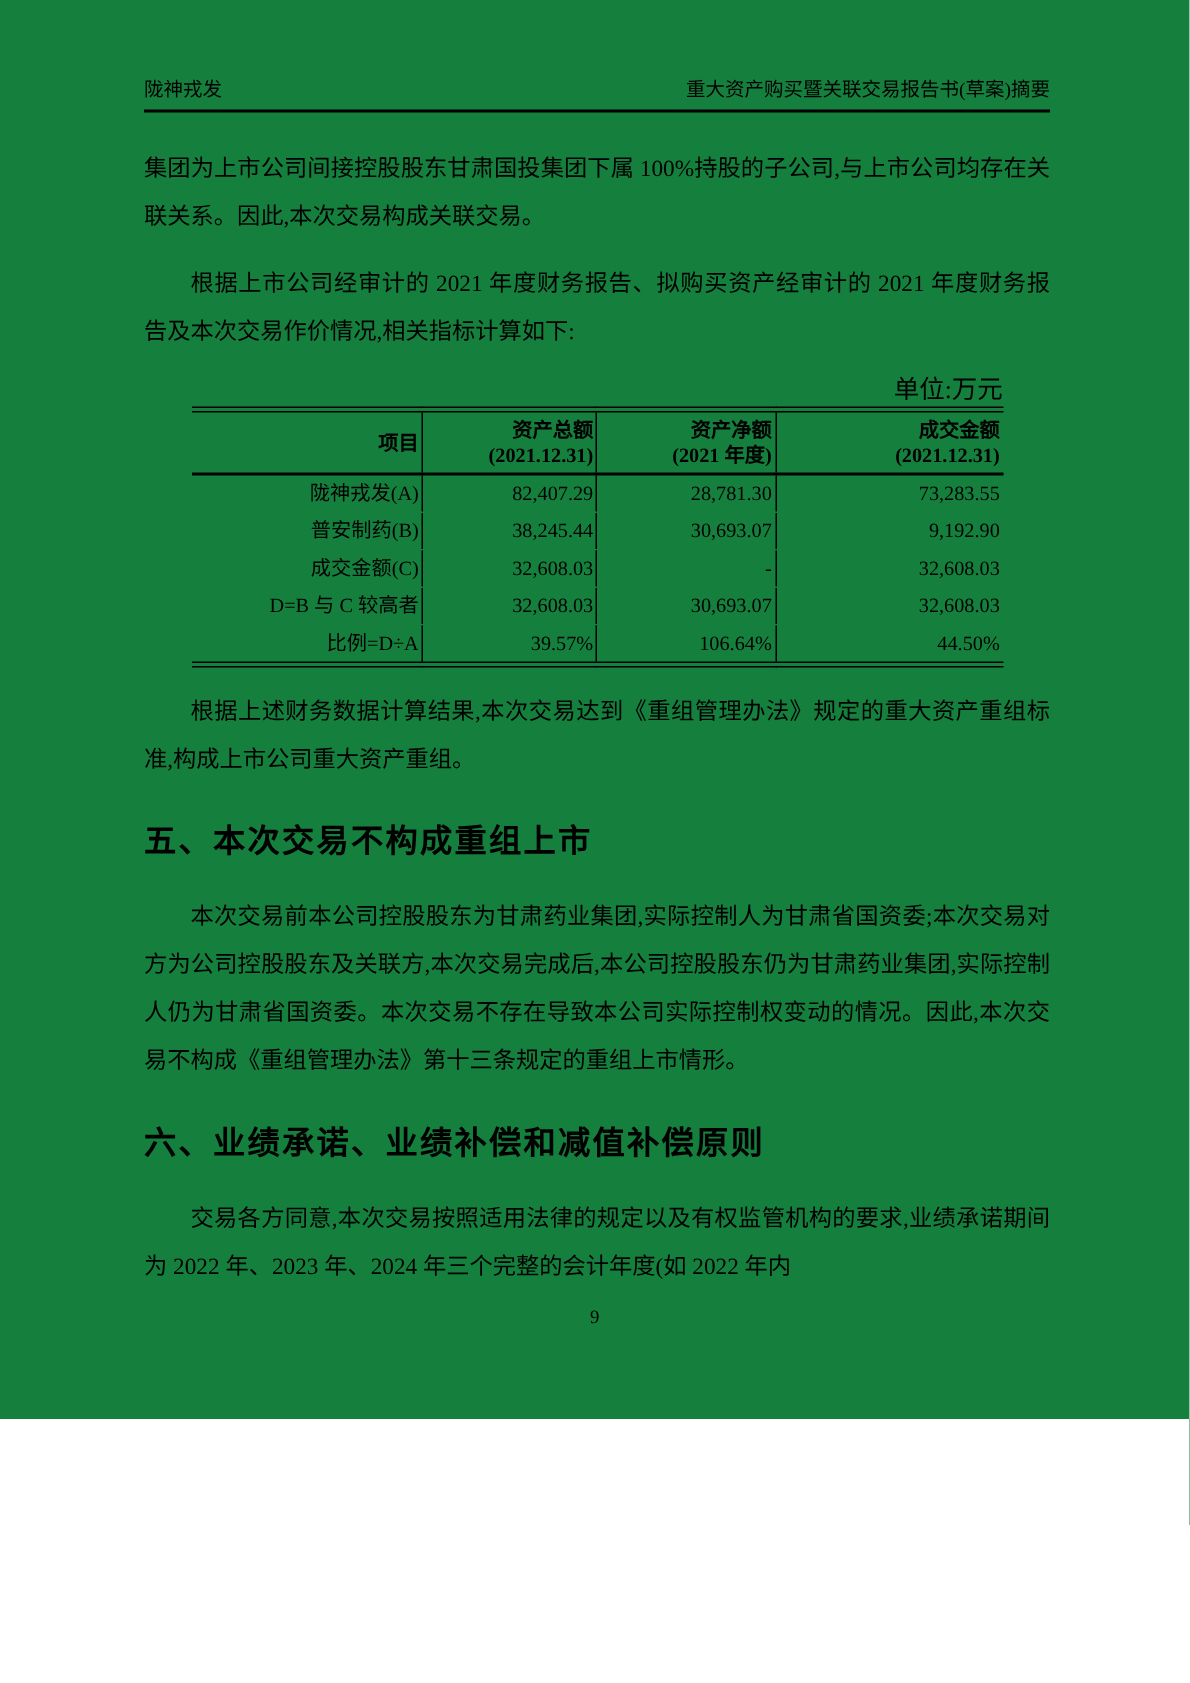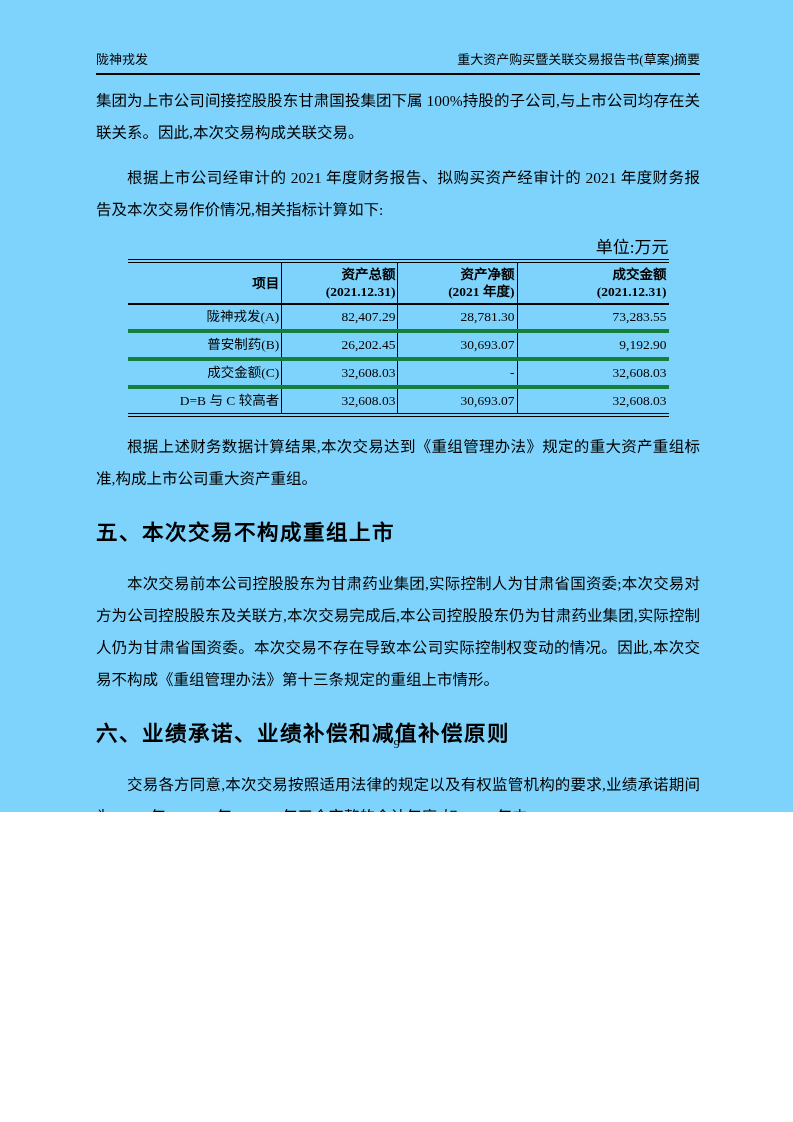--- a/index.html
+++ b/index.html
@@ -1,38 +1,38 @@
 <!DOCTYPE html>
 <html lang="zh-CN"><head>
 <meta charset="utf-8">
 <style>
   html, body { margin: 0; padding: 0; background: #ffffff; }
   .page {
     position: relative;
     width: 793px;
-    height: 812px;
-    background: #7dd3fc;
+    height: 946px;
+    background: #15803d;
     color: #000000;
     font-family: "Liberation Serif", serif;
     overflow: hidden;
     box-sizing: border-box;
   }
   
   .doc-header {
     margin: 52px 93px 0 96px;
     display: flex;
     justify-content: space-between;
     align-items: flex-end;
     padding-bottom: 5px;
     border-bottom: 2px solid #000;
     font-size: 13px;
     line-height: 16px;
   }
   
-  .doc-body { margin: 0 93px 0 96px; padding-top: 10px; }
+  .doc-body { margin: 12px 93px 0 96px; padding-top: 10px; }
   p.body-text {
     font-size: 15.5px;
     line-height: 32px;
     text-align: justify;
     margin: 0 0 13px 0;
   }
   p.indent { text-indent: 2em; }
   h2.section-title {
     font-family: "Liberation Sans", sans-serif;
     font-weight: bold;
@@ -73,21 +73,21 @@
   table.fin-table th {
     font-weight: bold;
     line-height: 17px;
     padding: 3px 2px;
     border-bottom: 2px solid #000;
     vertical-align: middle;
   }
   table.fin-table td {
     height: 24px;
     line-height: 24px;
-    border-bottom: 4px solid #15803d;
+    border-bottom: 1px solid #15803d;
   }
   table.fin-table tbody tr:last-child td { border-bottom: none; }
   table.fin-table th:not(:last-child),
   table.fin-table td:not(:last-child) { border-right: 1px solid #000; }
   table.fin-table th:nth-child(1), table.fin-table td:nth-child(1) { width: 28.5%; }
   table.fin-table th:nth-child(2), table.fin-table td:nth-child(2) { width: 21.5%; }
   table.fin-table th:nth-child(3), table.fin-table td:nth-child(3) { width: 22%; }
   table.fin-table th:nth-child(4), table.fin-table td:nth-child(4) { width: 28%; }
   
   .page-number {
@@ -141,35 +141,41 @@
       </thead>
       <tbody>
           <tr>
             <td>陇神戎发(A)</td>
             <td>82,407.29</td>
             <td>28,781.30</td>
             <td>73,283.55</td>
           </tr>
           <tr>
             <td>普安制药(B)</td>
-            <td>26,202.45</td>
+            <td>38,245.44</td>
             <td>30,693.07</td>
             <td>9,192.90</td>
           </tr>
           <tr>
             <td>成交金额(C)</td>
             <td>32,608.03</td>
             <td>-</td>
             <td>32,608.03</td>
           </tr>
           <tr>
             <td>D=B 与 C 较高者</td>
             <td>32,608.03</td>
             <td>30,693.07</td>
             <td>32,608.03</td>
+          </tr>
+          <tr>
+            <td>比例=D÷A</td>
+            <td>39.57%</td>
+            <td>106.64%</td>
+            <td>44.50%</td>
           </tr>
         </tbody>
     </table>
 
     <p class="body-text indent">根据上述财务数据计算结果,本次交易达到《重组管理办法》规定的重大资产重组标准,构成上市公司重大资产重组。</p>
 
     <h2 class="section-title">五、本次交易不构成重组上市</h2>
 
     <p class="body-text indent">本次交易前本公司控股股东为甘肃药业集团,实际控制人为甘肃省国资委;本次交易对方为公司控股股东及关联方,本次交易完成后,本公司控股股东仍为甘肃药业集团,实际控制人仍为甘肃省国资委。本次交易不存在导致本公司实际控制权变动的情况。因此,本次交易不构成《重组管理办法》第十三条规定的重组上市情形。</p>
 

